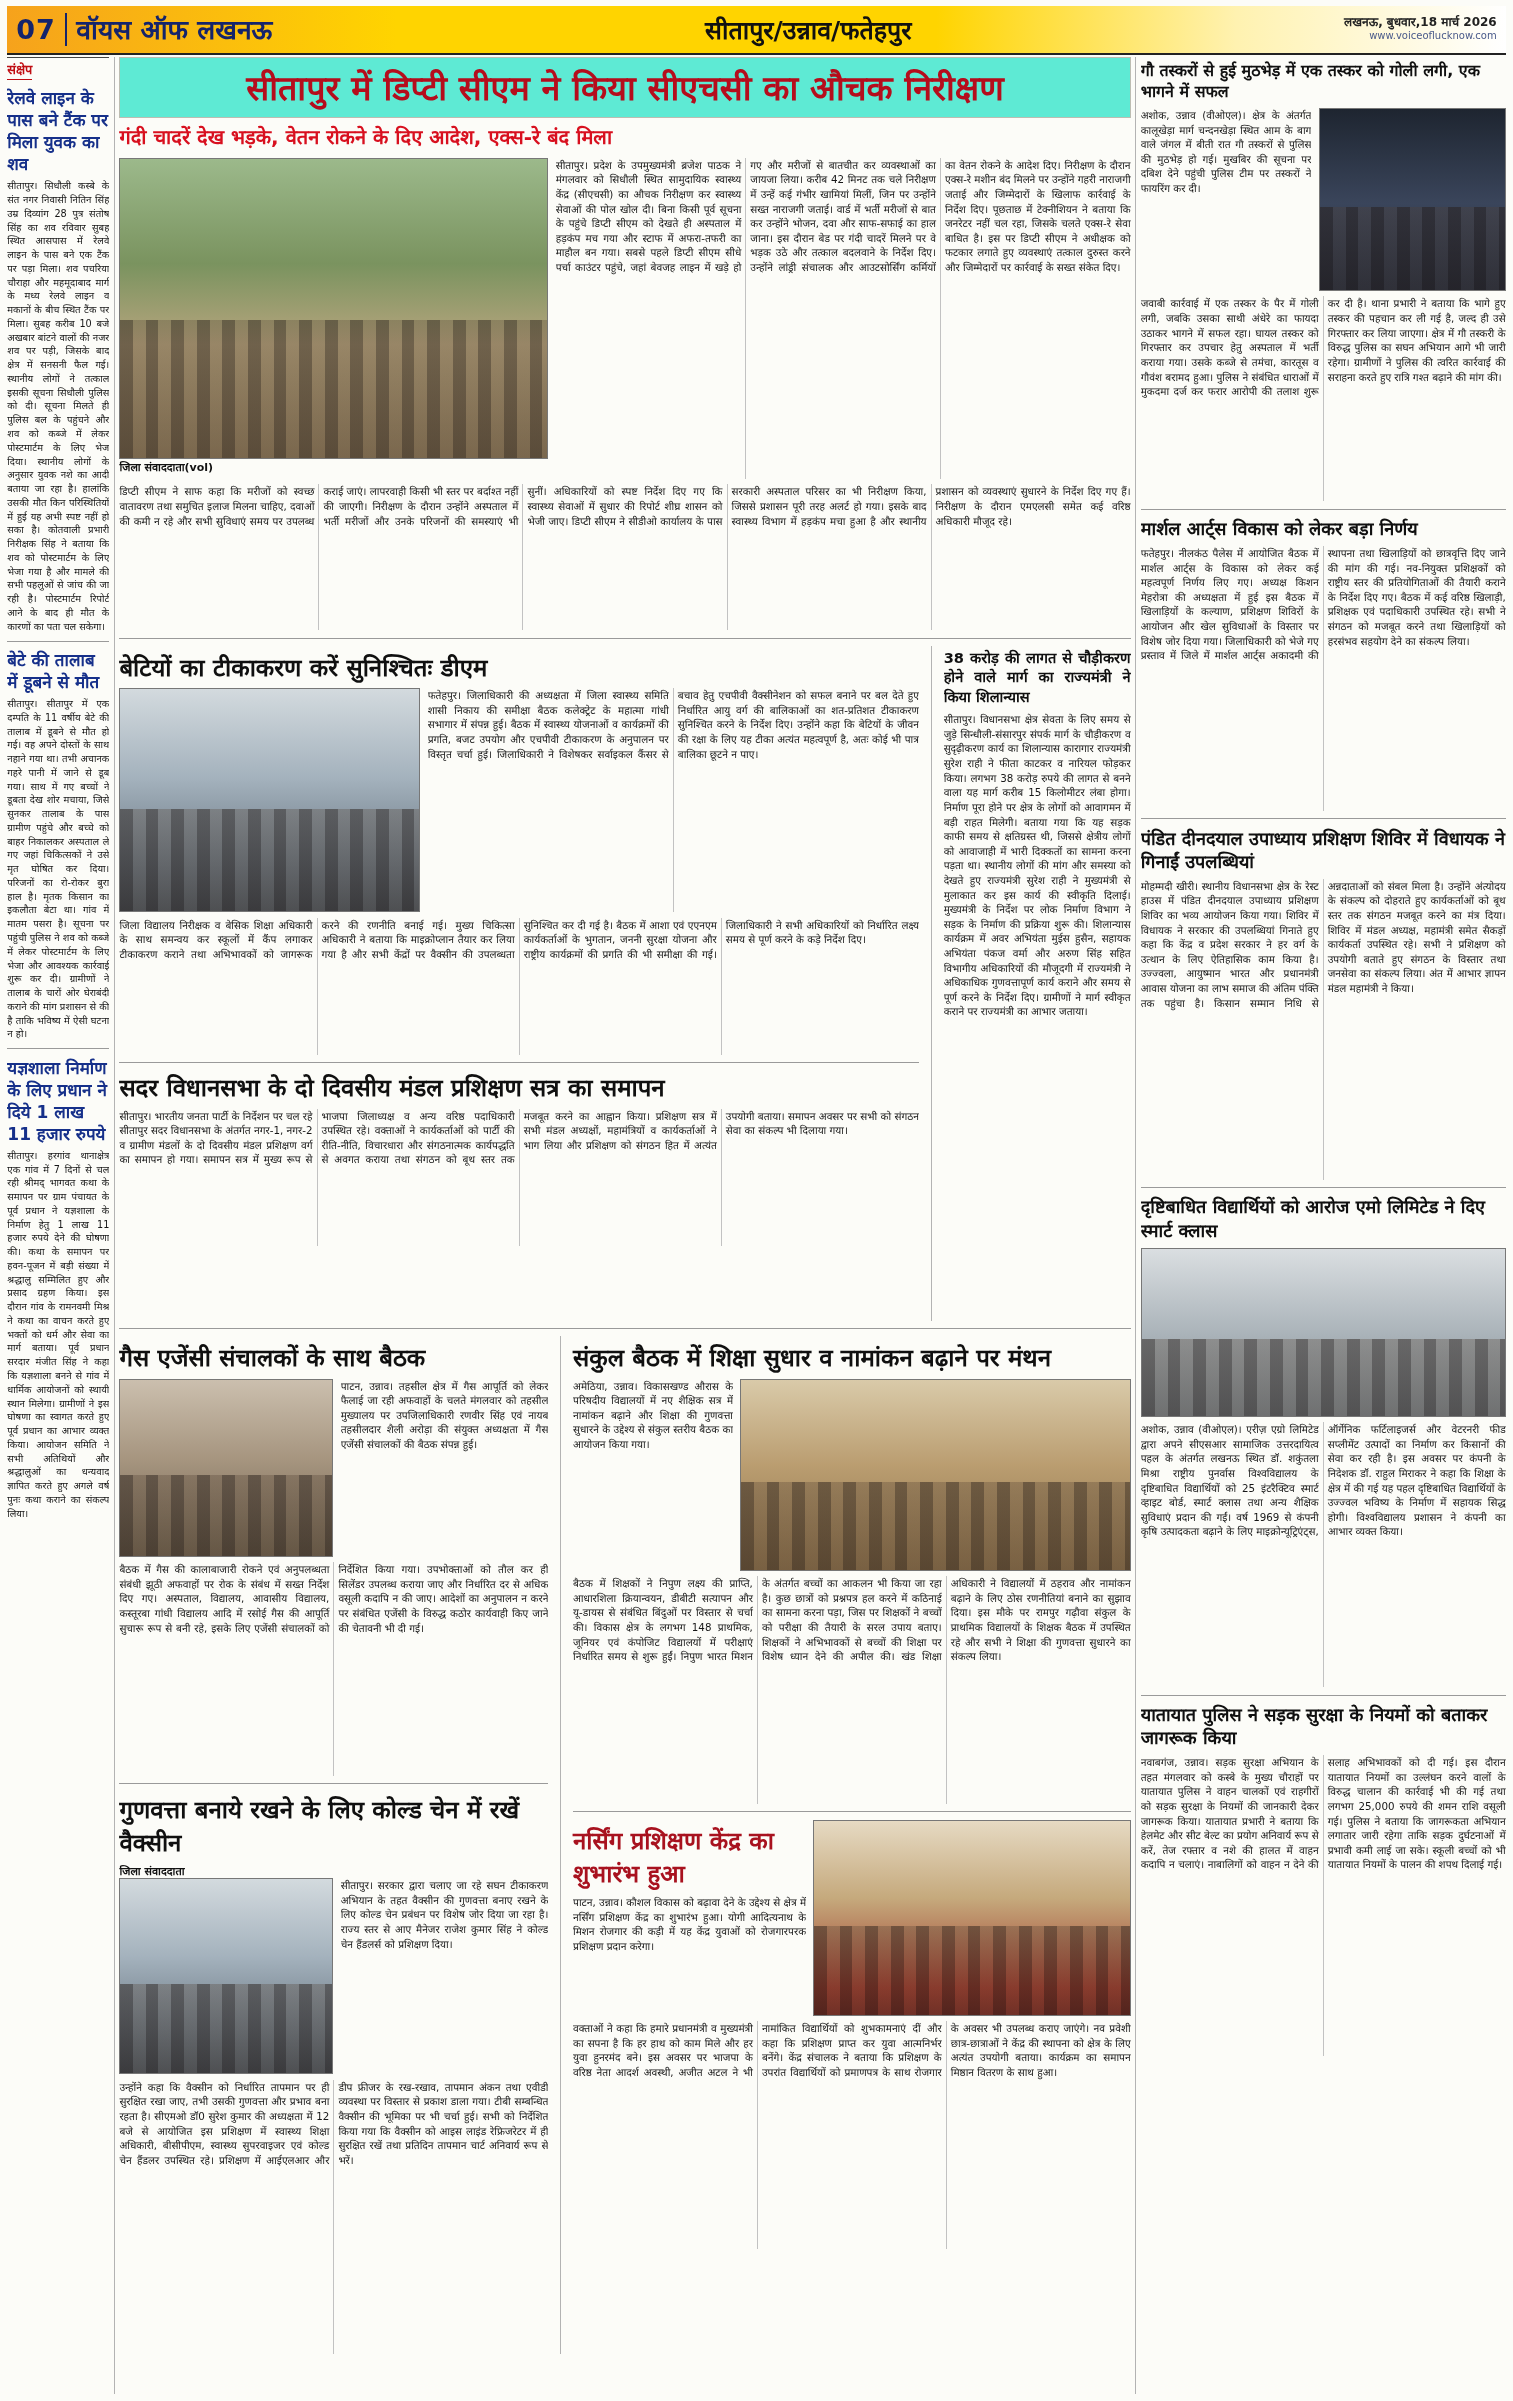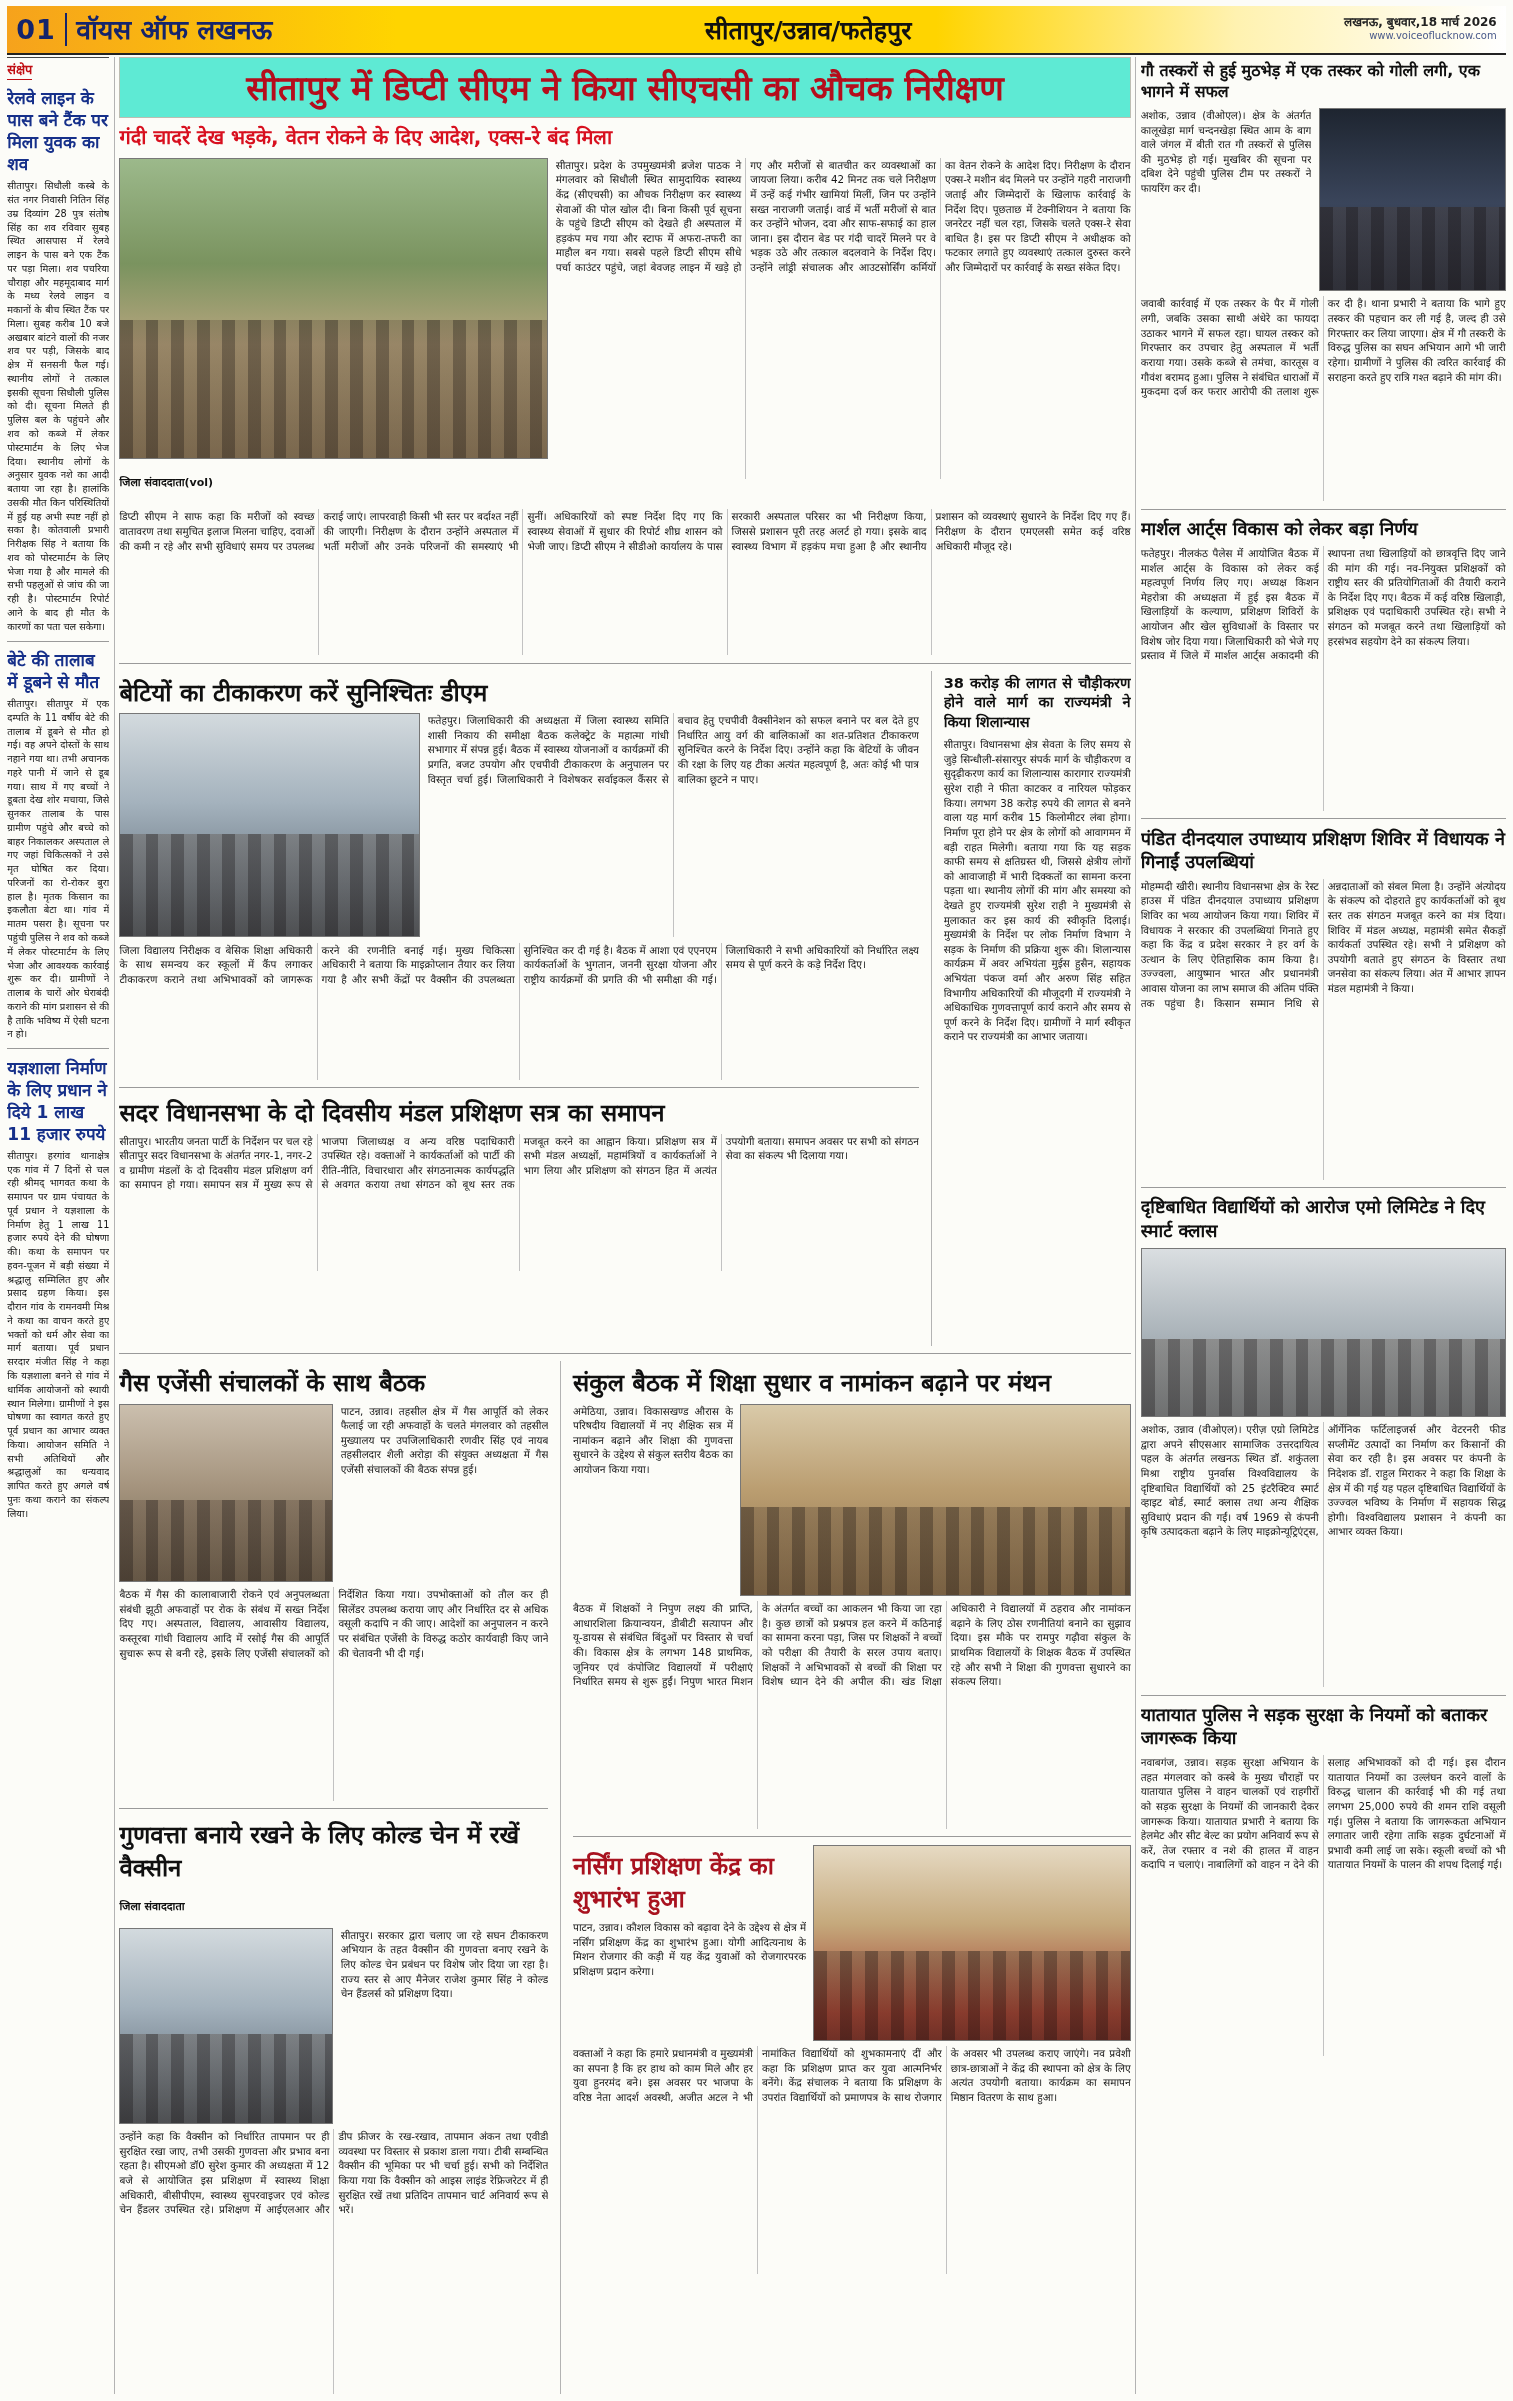--- a/index.html
+++ b/index.html
@@ -24,21 +24,21 @@
   .main { flex:1 1 auto; overflow:hidden; min-width:0; }
   .rightcol { flex:0 0 365px; overflow:hidden; }
 
   
   .bt { font-size:10.3px; line-height:1.42; text-align:justify; color:#161616; }
   .bt-sm { font-size:9.7px; line-height:1.42; text-align:justify; color:#161616; }
   .cols2 { column-count:2; column-gap:9px; column-rule:0.9px solid #c2c2c2; }
   .cols3 { column-count:3; column-gap:9px; column-rule:0.9px solid #c2c2c2; }
   .cols4 { column-count:4; column-gap:9px; column-rule:0.9px solid #c2c2c2; }
   .cols5 { column-count:5; column-gap:9px; column-rule:0.9px solid #c2c2c2; }
-  .byline { font-size:11px; font-weight:bold; color:#111; margin:15px 0; }
+  .byline { font-size:11px; font-weight:bold; color:#111; margin:0 0; }
 
   
   .lead-h { font-size:34px; font-weight:bold; color:#b50d1c; text-align:center; background:#5eead4; border:0.9px solid #bdbdb2; padding:5.5px 3.7px 7.3px; }
   .lead-sub { font-size:20px; font-weight:bold; color:#d8101f; text-align:left; margin:5.5px 0 7.3px; }
   .h-xl { font-size:24px; font-weight:bold; color:#101010; margin:3.7px 0 5.5px; }
   .h-lg { font-size:24px; font-weight:bold; color:#101010; margin:3.7px 0 5.5px; }
   .h-red { color:#a8121f; }
   .h-kr { font-size:14.6px; font-weight:bold; color:#101010; line-height:1.35; margin:1.8px 0 5.5px; text-align:justify; }
   .rc-h { font-size:18px; font-weight:bold; color:#101010; line-height:1.3; margin:3.7px 0 5.5px; }
   .sb-h { font-size:17px; font-weight:bold; color:#16308a; line-height:1.3; margin:7.3px 0 3.7px; }
@@ -59,21 +59,21 @@
 
   .row { display:flex; gap:7.3px; }
   .clip { overflow:hidden; }
 </style>
 </head>
 <body>
 
 <div class="page">
 
   <header class="masthead">
-    <span class="m-pageno">01</span>
+    <span class="m-pageno">07</span>
     <span class="m-sep"></span>
     <span class="m-paper">वॉयस ऑफ लखनऊ</span>
     <span class="m-edition">सीतापुर/उन्नाव/फतेहपुर</span>
     <span class="m-right">
       <div class="m-date">लखनऊ, बुधवार,18 मार्च 2026</div>
       <div class="m-site">www.voiceoflucknow.com</div>
     </span>
   </header>
 
   <div class="content">

